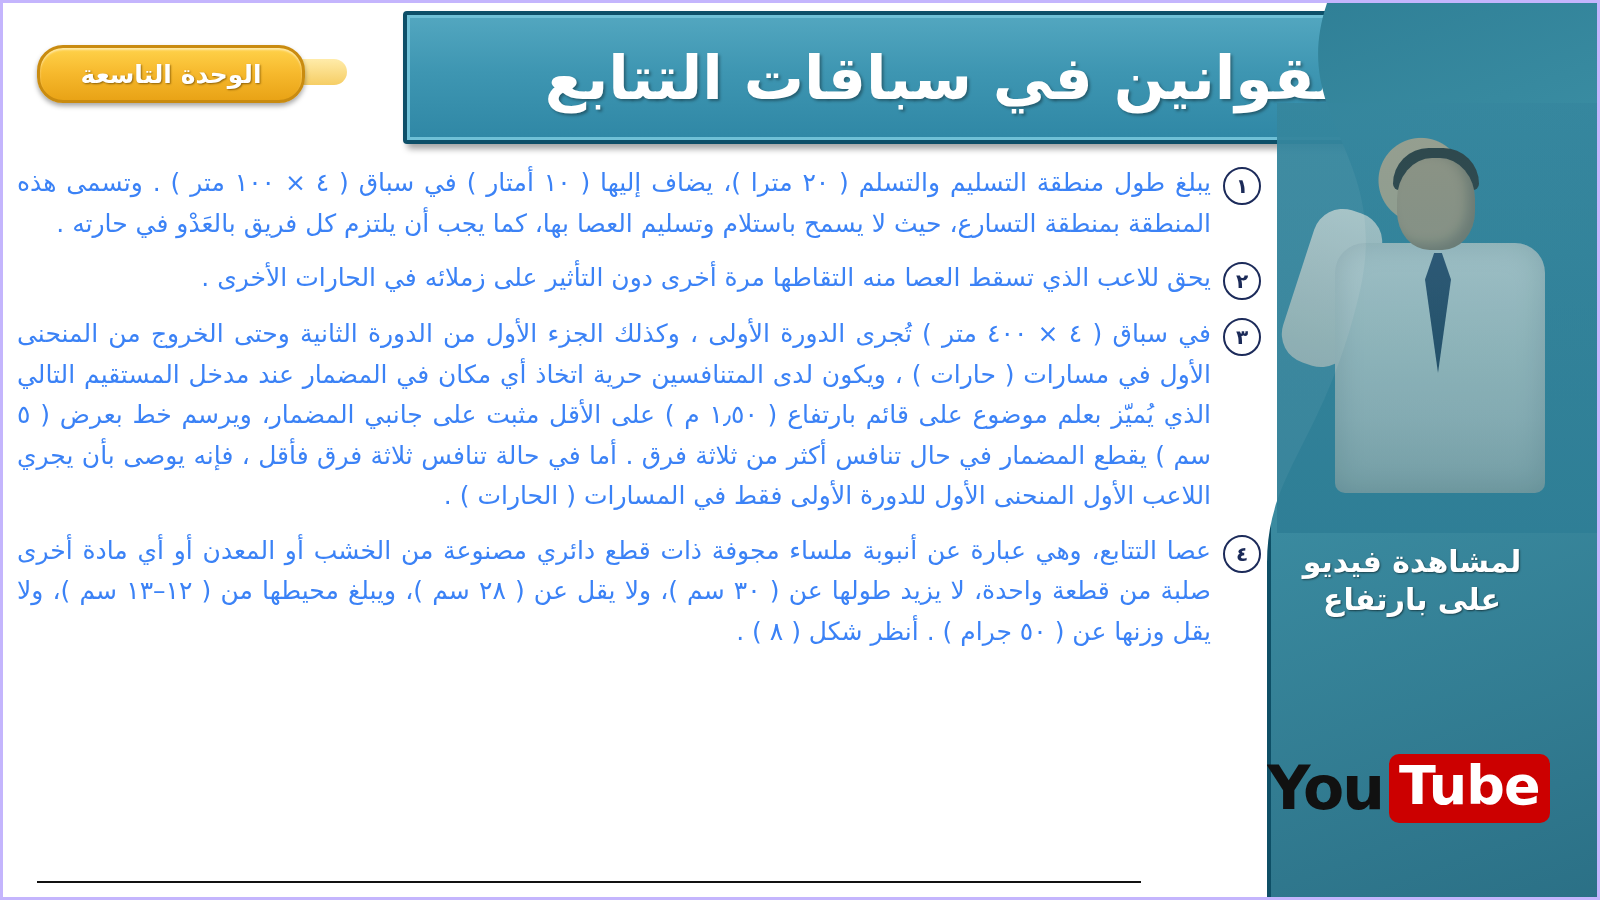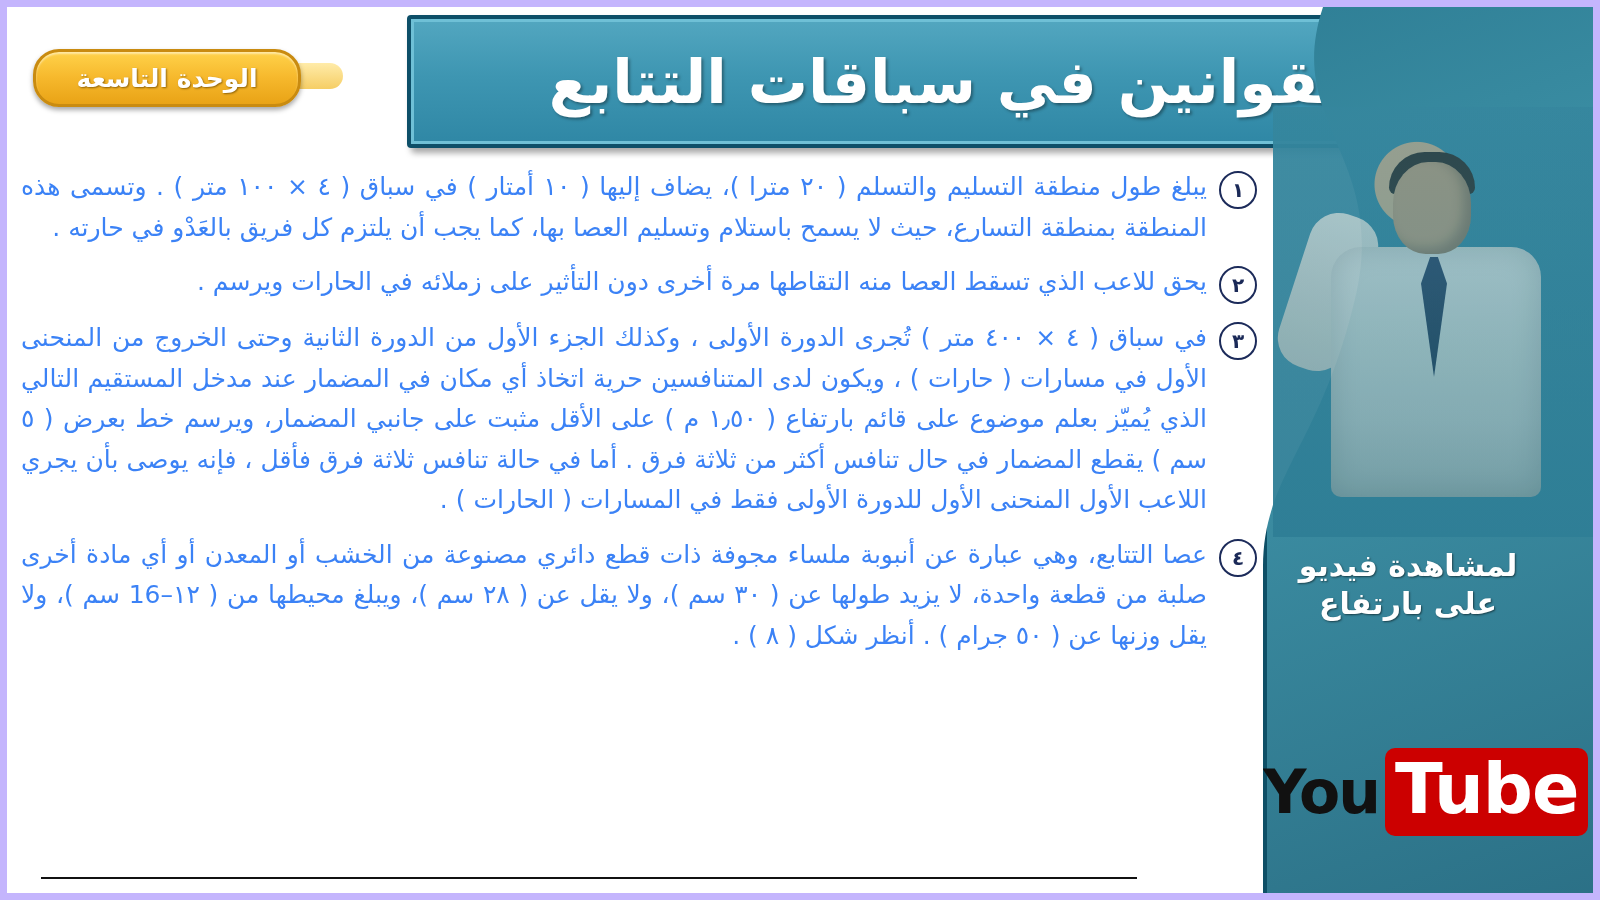--- a/index.html
+++ b/index.html
@@ -10,21 +10,21 @@
   body {
     width: 1600px;
     height: 900px;
     overflow: hidden;
     font-family: "DejaVu Sans", "Liberation Sans", sans-serif;
     position: relative;
   }
   .page {
     position: absolute;
     inset: 0;
-    border: 7px solid #c4b5fd;
+    border: 3px solid #c4b5fd;
     box-sizing: border-box;
     overflow: hidden;
     background: #fff;
   }
 
   
   .header-band {
     position: absolute;
     top: 0; left: 0; right: 0;
     height: 150px;
@@ -206,21 +206,21 @@
   .yt-you {
     color: #111111;
     font-size: 60px;
     font-weight: bold;
     letter-spacing: -2px;
     font-family: "DejaVu Sans", "Liberation Sans", sans-serif;
   }
   .yt-tube {
     background: #cc0000;
     color: #ffffff;
-    font-size: 70px;
+    font-size: 54px;
     font-weight: bold;
     padding: 0 10px 6px 10px;
     border-radius: 10px;
     letter-spacing: -1px;
   }
 
   
   .content {
     position: absolute;
     top: 160px;
@@ -314,29 +314,29 @@
 
   <div class="content">
 
     <div class="rule">
       <div class="rule-num">١</div>
       <div class="rule-text">يبلغ طول منطقة التسليم والتسلم ( ٢٠ مترا )، يضاف إليها ( ١٠ أمتار ) في سباق ( ٤ × ١٠٠ متر ) . وتسمى هذه المنطقة بمنطقة التسارع، حيث لا يسمح باستلام وتسليم العصا بها، كما يجب أن يلتزم كل فريق بالعَدْو في حارته .</div>
     </div>
 
     <div class="rule">
       <div class="rule-num">٢</div>
-      <div class="rule-text">يحق للاعب الذي تسقط العصا منه التقاطها مرة أخرى دون التأثير على زملائه في الحارات ويرسم .</div>
+      <div class="rule-text">يحق للاعب الذي تسقط العصا منه التقاطها مرة أخرى دون التأثير على زملائه في الحارات الأخرى .</div>
     </div>
 
     <div class="rule">
       <div class="rule-num">٣</div>
       <div class="rule-text">في سباق ( ٤ × ٤٠٠ متر ) تُجرى الدورة الأولى ، وكذلك الجزء الأول من الدورة الثانية وحتى الخروج من المنحنى الأول في مسارات ( حارات ) ، ويكون لدى المتنافسين حرية اتخاذ أي مكان في المضمار عند مدخل المستقيم التالي الذي يُميّز بعلم موضوع على قائم بارتفاع ( ١٫٥٠ م ) على الأقل مثبت على جانبي المضمار، ويرسم خط بعرض ( ٥ سم ) يقطع المضمار في حال تنافس أكثر من ثلاثة فرق . أما في حالة تنافس ثلاثة فرق فأقل ، فإنه يوصى بأن يجري اللاعب الأول المنحنى الأول للدورة الأولى فقط في المسارات ( الحارات ) .</div>
     </div>
 
     <div class="rule">
       <div class="rule-num">٤</div>
-      <div class="rule-text">عصا التتابع، وهي عبارة عن أنبوبة ملساء مجوفة ذات قطع دائري مصنوعة من الخشب أو المعدن أو أي مادة أخرى صلبة من قطعة واحدة، لا يزيد طولها عن ( ٣٠ سم )، ولا يقل عن ( ٢٨ سم )، ويبلغ محيطها من ( ١٢–16 سم )، ولا يقل وزنها عن ( ٥٠ جرام ) . أنظر شكل ( ٨ ) .</div>
+      <div class="rule-text">عصا التتابع، وهي عبارة عن أنبوبة ملساء مجوفة ذات قطع دائري مصنوعة من الخشب أو المعدن أو أي مادة أخرى صلبة من قطعة واحدة، لا يزيد طولها عن ( ٣٠ سم )، ولا يقل عن ( ٢٨ سم )، ويبلغ محيطها من ( ١٢–١٣ سم )، ولا يقل وزنها عن ( ٥٠ جرام ) . أنظر شكل ( ٨ ) .</div>
     </div>
 
     <div class="bottom-rule"></div>
   </div>
 
 </div>
 
 </body></html>

